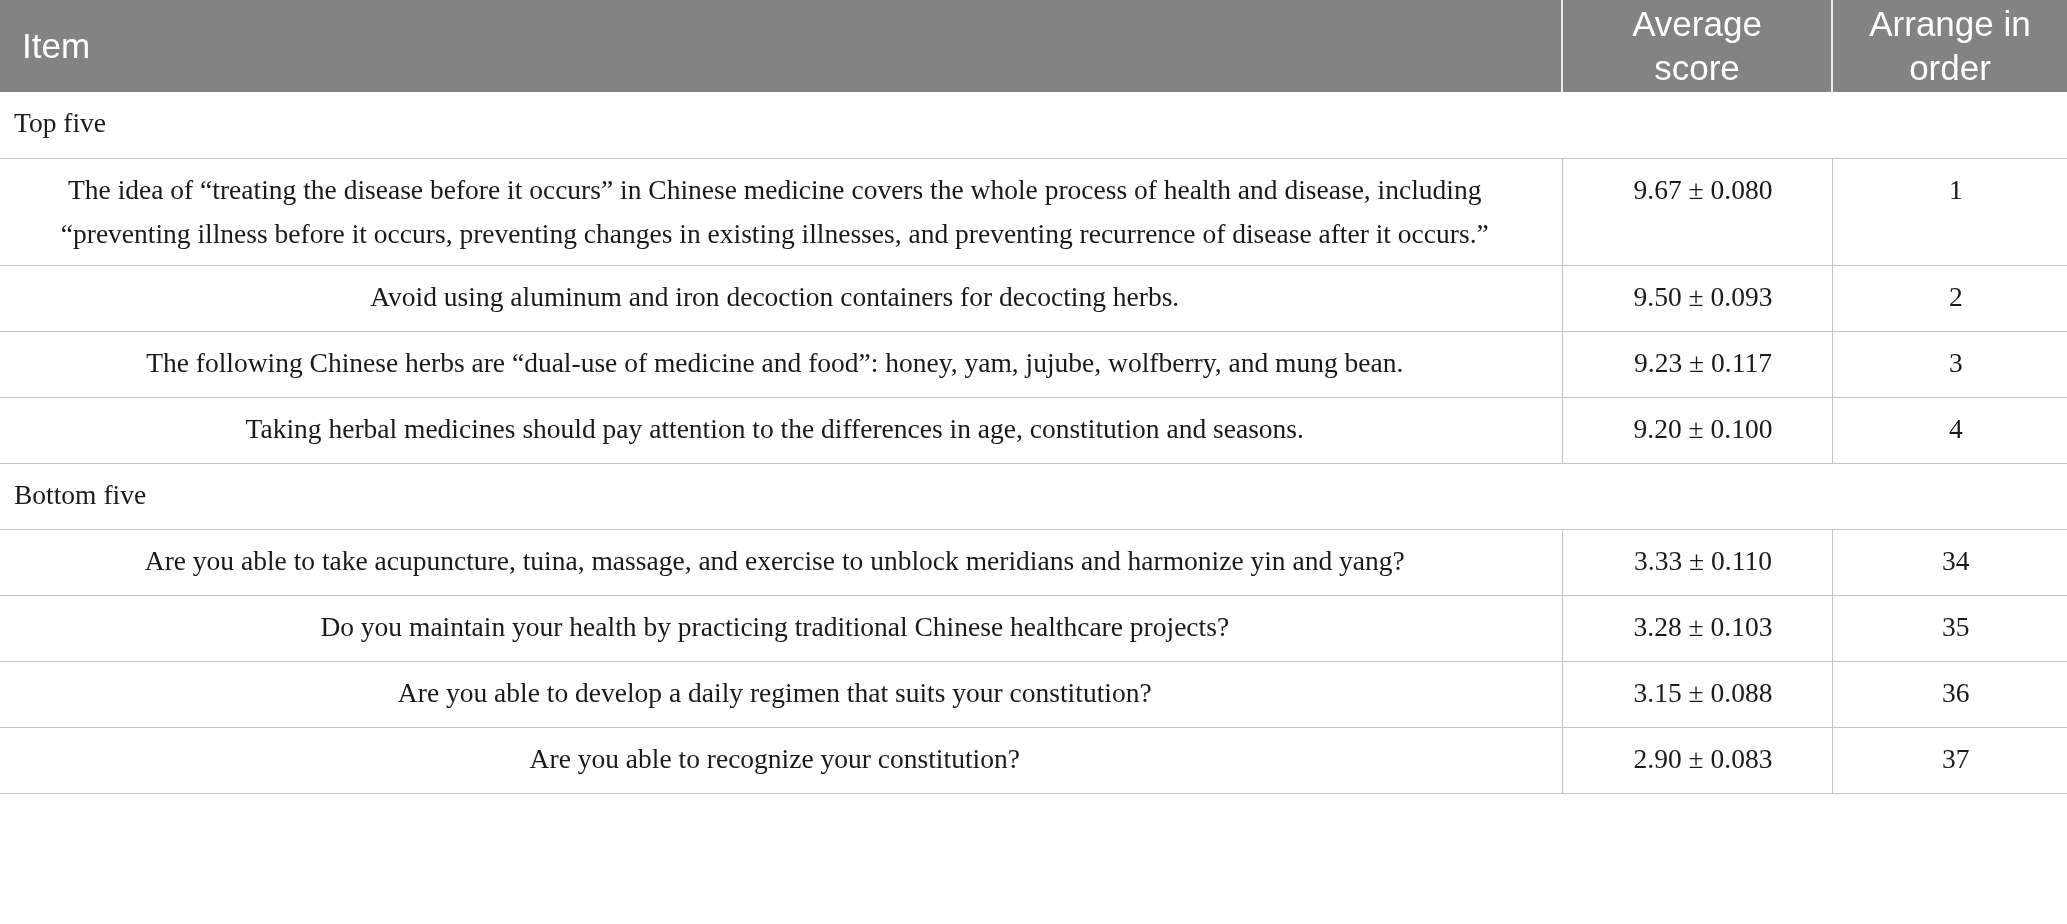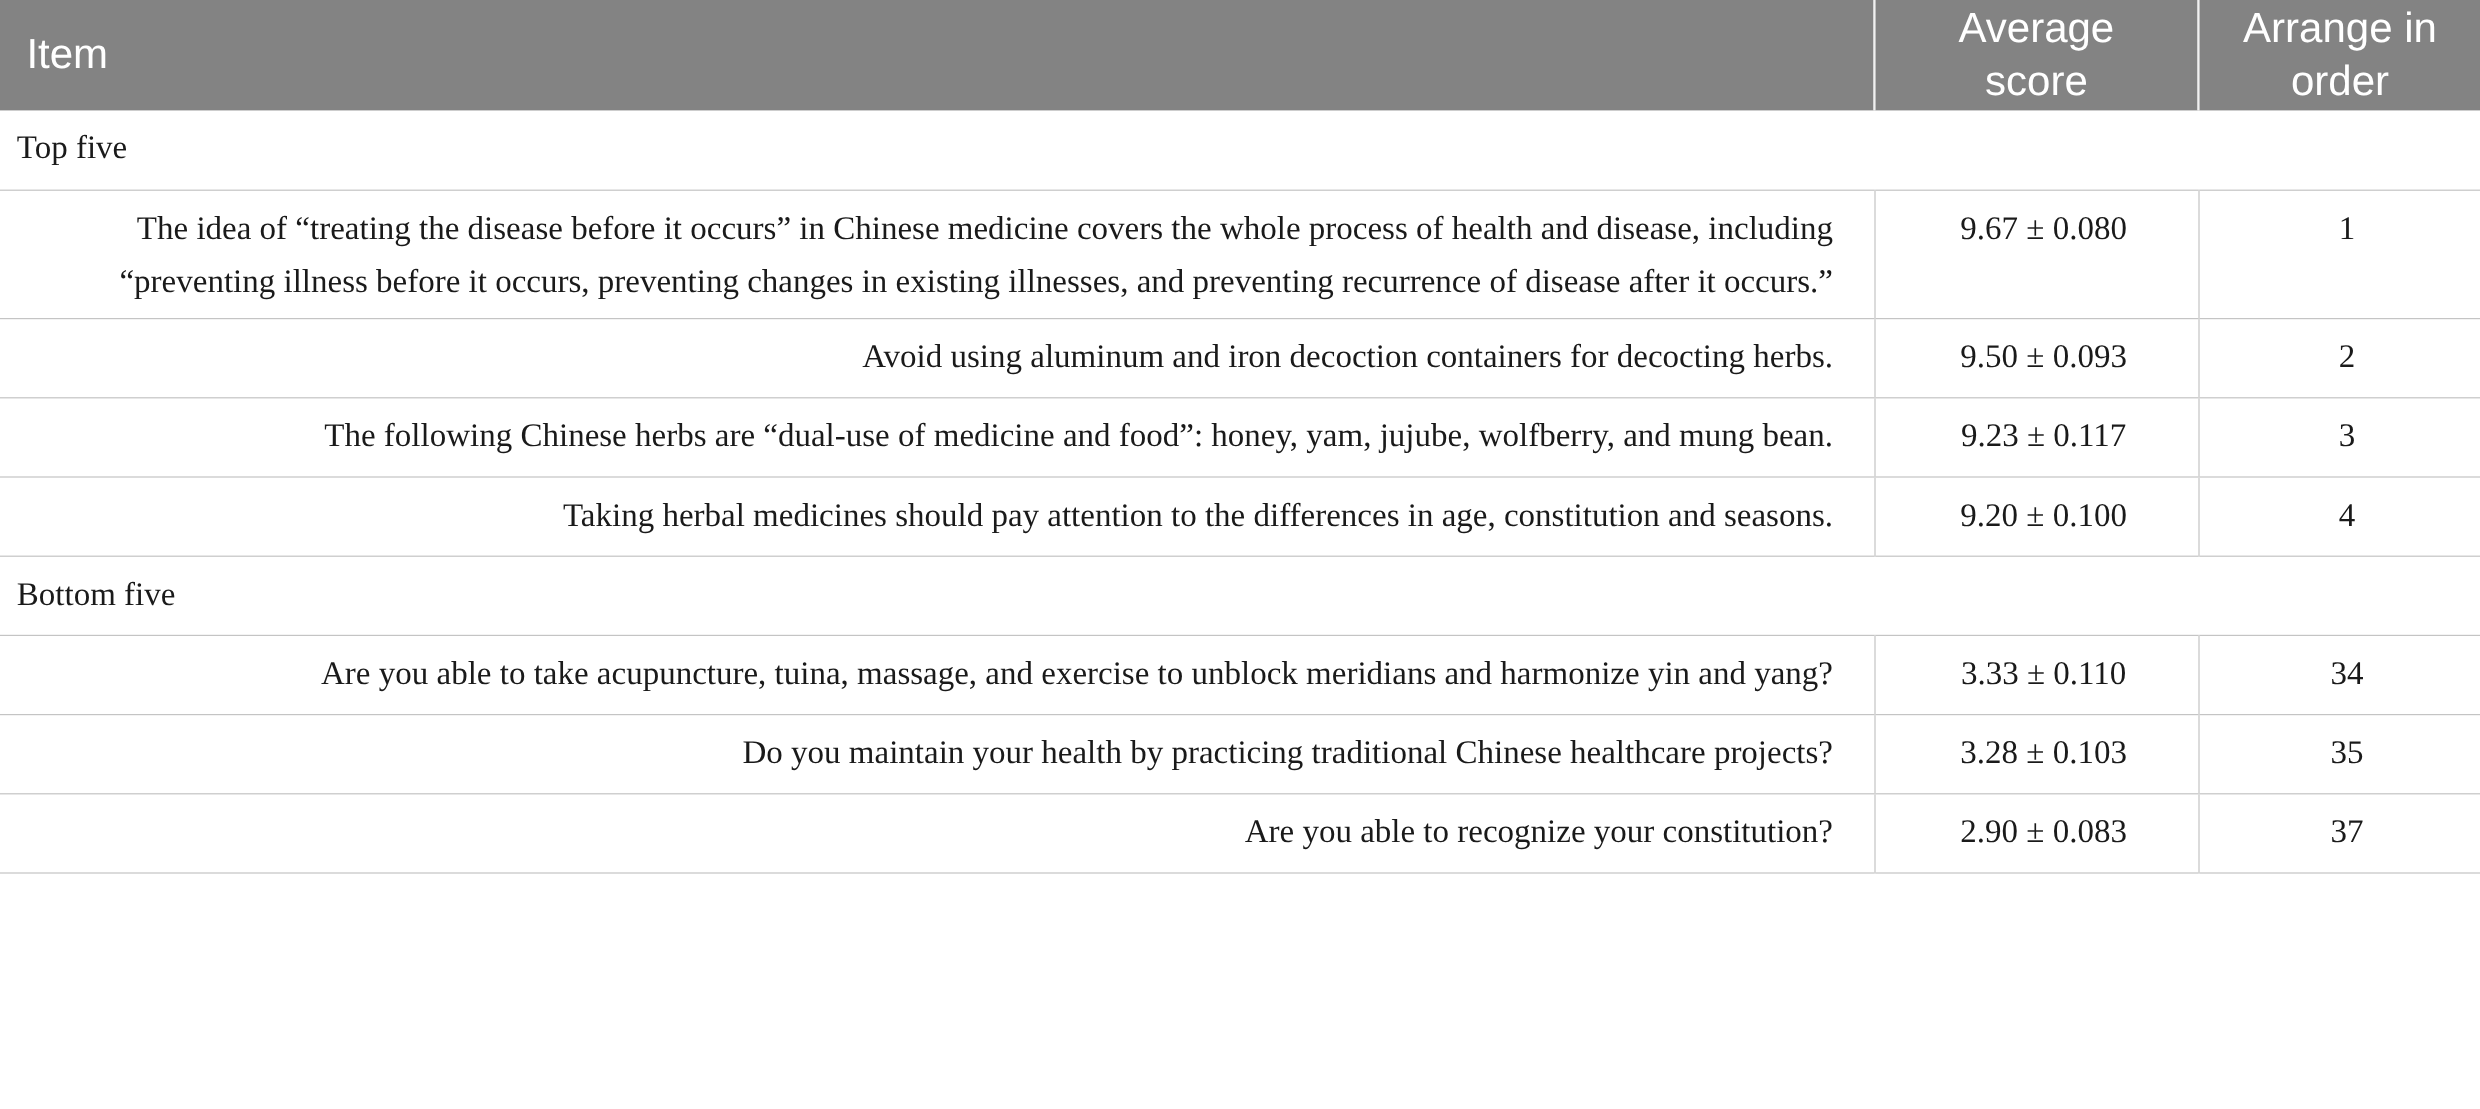--- a/index.html
+++ b/index.html
@@ -52,21 +52,21 @@
     height: 66px;
     border-bottom: 1px solid var(--border, #c4c4c4);
   }
   tbody td {
     font-size: 27.5px;
     line-height: 1.6;
     vertical-align: top;
     padding: 9px 20px;
   }
   td.item {
-    text-align: right;
+    text-align: center;
     padding-left: 22px;
     padding-right: 34px;
   }
   td.score, td.order {
     text-align: center;
     border-left: 1px solid var(--border, #c4c4c4);
     padding-left: 20px;
     padding-right: 8px;
   }
   tr.section-row td {
@@ -128,19 +128,24 @@
           <td class="item">Are you able to take acupuncture, tuina, massage, and exercise to unblock meridians and harmonize yin and yang?</td>
           <td class="score">3.33 ± 0.110</td>
           <td class="order">34</td>
         </tr>
         <tr>
           <td class="item">Do you maintain your health by practicing traditional Chinese healthcare projects?</td>
           <td class="score">3.28 ± 0.103</td>
           <td class="order">35</td>
         </tr>
         <tr>
+          <td class="item">Are you able to develop a daily regimen that suits your constitution?</td>
+          <td class="score">3.15 ± 0.088</td>
+          <td class="order">36</td>
+        </tr>
+        <tr>
           <td class="item">Are you able to recognize your constitution?</td>
           <td class="score">2.90 ± 0.083</td>
           <td class="order">37</td>
         </tr>
       </tbody>
   </table>
 </div>
 
 </body></html>

